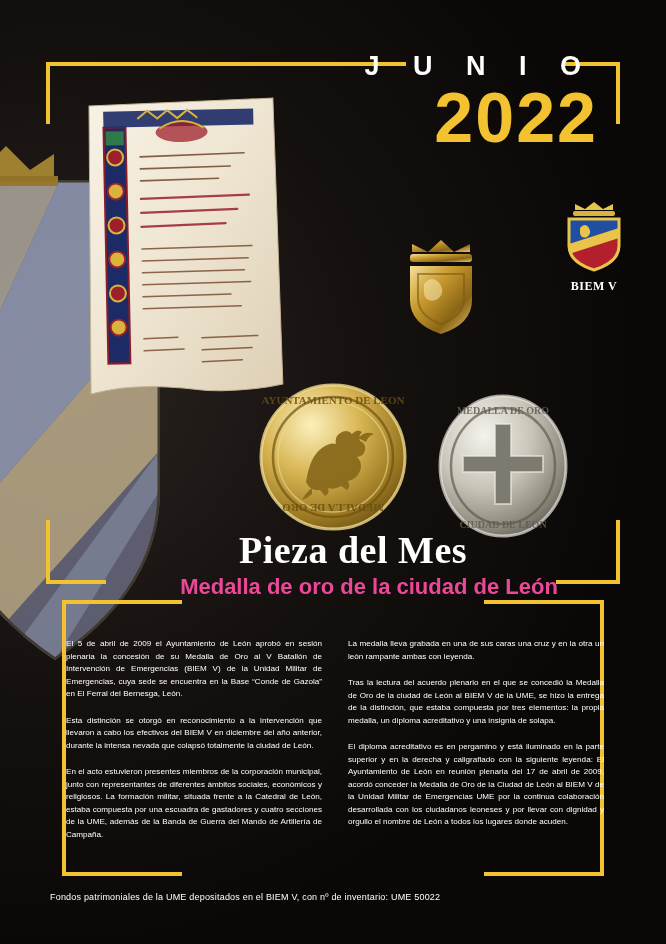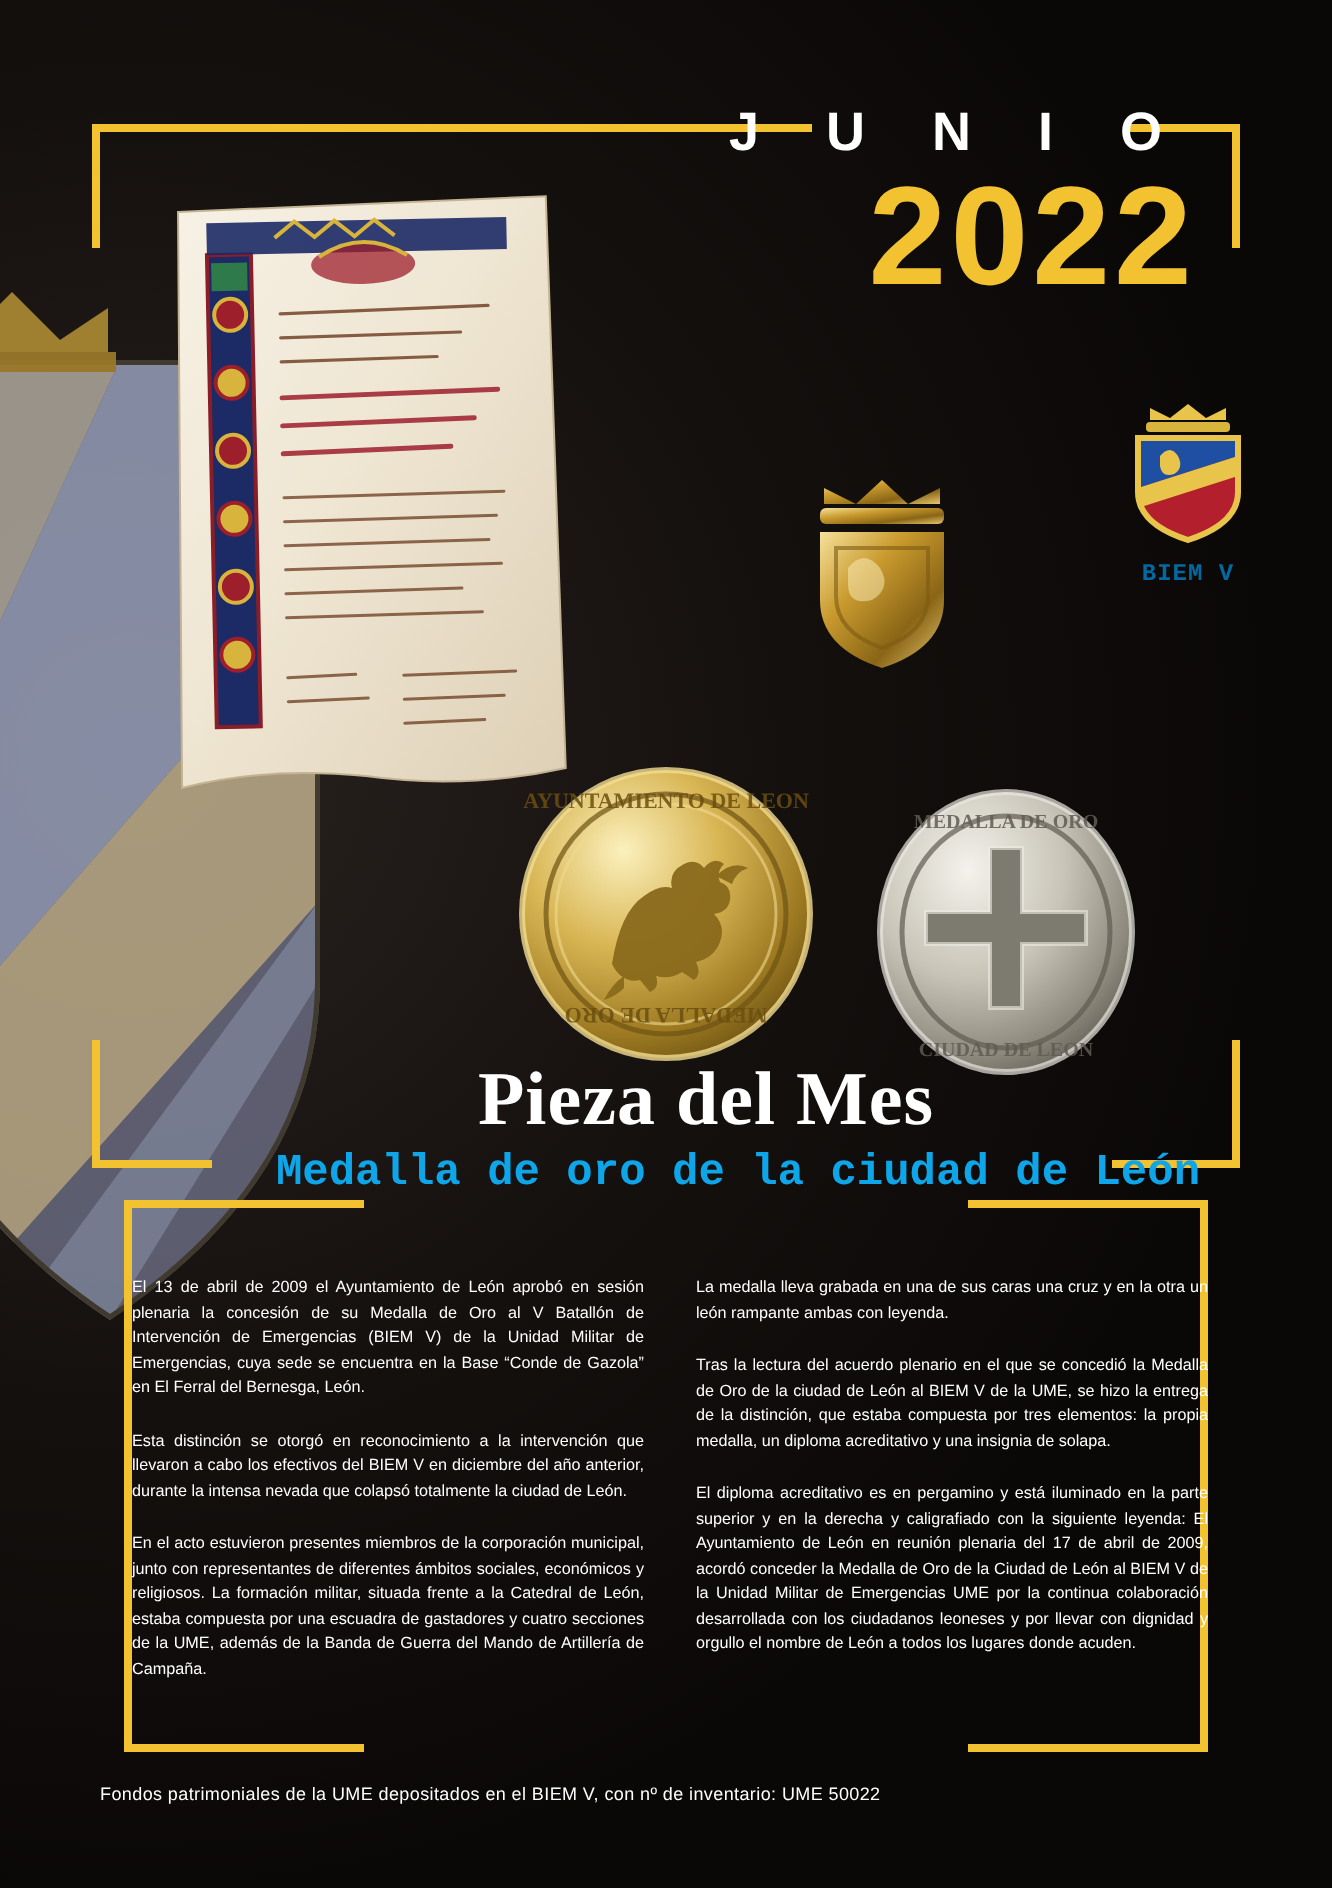--- a/index.html
+++ b/index.html
@@ -82,24 +82,24 @@
   }
 
   
   .badge {
     position: absolute;
     left: 560px; top: 198px;
     width: 68px;
     text-align: center;
   }
   .badge-label {
-    font-family: Liberation Mono, monospace;
+    font-family: Liberation Serif, serif;
     font-weight: 700;
     font-size: 12px;
-    color: #0369a1;
+    color: #ffffff;
     letter-spacing: .5px;
     margin-top: 3px;
   }
 
   
   .artifacts { position: absolute; inset: 0; margin-top: 12px; }
 
   .parchment {
     position: absolute;
     left: 80px; top: 86px;
@@ -132,24 +132,24 @@
   }
   .title-main {
     font-family: "Liberation Serif", serif;
     font-weight: 700;
     font-size: 38px;
     letter-spacing: .5px;
     color: #ffffff;
     line-height: 1.1;
   }
   .title-sub {
-    font-family: Liberation Mono, monospace;
+    font-family: Liberation Sans, sans-serif;
     font-weight: 700;
     font-size: 22px;
-    color: #0ea5e9;
+    color: #ec4899;
     margin-top: 2px;
     margin-left: 32px;
   }
 
   
   .columns {
     position: absolute;
     left: 66px; top: 638px;
     width: 538px;
     display: flex;
@@ -362,21 +362,21 @@
 
 </div>
 
 <div class="titles">
   <div class="title-main">Pieza del Mes</div>
   <div class="title-sub">Medalla de oro de la ciudad de León</div>
 </div>
 
 <div class="columns">
   <div class="col">
-    <p>El 13 de abril de 2009 el Ayuntamiento de León aprobó en sesión plenaria la concesión de su Medalla de Oro al V Batallón de Intervención de Emergencias (BIEM V) de la Unidad Militar de Emergencias, cuya sede se encuentra en la Base “Conde de Gazola” en El Ferral del Bernesga, León.</p>
+    <p>El 5 de abril de 2009 el Ayuntamiento de León aprobó en sesión plenaria la concesión de su Medalla de Oro al V Batallón de Intervención de Emergencias (BIEM V) de la Unidad Militar de Emergencias, cuya sede se encuentra en la Base “Conde de Gazola” en El Ferral del Bernesga, León.</p>
     <p>Esta distinción se otorgó en reconocimiento a la intervención que llevaron a cabo los efectivos del BIEM V en diciembre del año anterior, durante la intensa nevada que colapsó totalmente la ciudad de León.</p>
     <p>En el acto estuvieron presentes miembros de la corporación municipal, junto con representantes de diferentes ámbitos sociales, económicos y religiosos. La formación militar, situada frente a la Catedral de León, estaba compuesta por una escuadra de gastadores y cuatro secciones de la UME, además de la Banda de Guerra del Mando de Artillería de Campaña.</p>
   </div>
   <div class="col">
     <p>La medalla lleva grabada en una de sus caras una cruz y en la otra un león rampante ambas con leyenda.</p>
     <p>Tras la lectura del acuerdo plenario en el que se concedió la Medalla de Oro de la ciudad de León al BIEM V de la UME, se hizo la entrega de la distinción, que estaba compuesta por tres elementos: la propia medalla, un diploma acreditativo y una insignia de solapa.</p>
     <p>El diploma acreditativo es en pergamino y está iluminado en la parte superior y en la derecha y caligrafiado con la siguiente leyenda: El Ayuntamiento de León en reunión plenaria del 17 de abril de 2009, acordó conceder la Medalla de Oro de la Ciudad de León al BIEM V de la Unidad Militar de Emergencias UME por la continua colaboración desarrollada con los ciudadanos leoneses y por llevar con dignidad y orgullo el nombre de León a todos los lugares donde acuden.</p>
   </div>
 </div>
 

